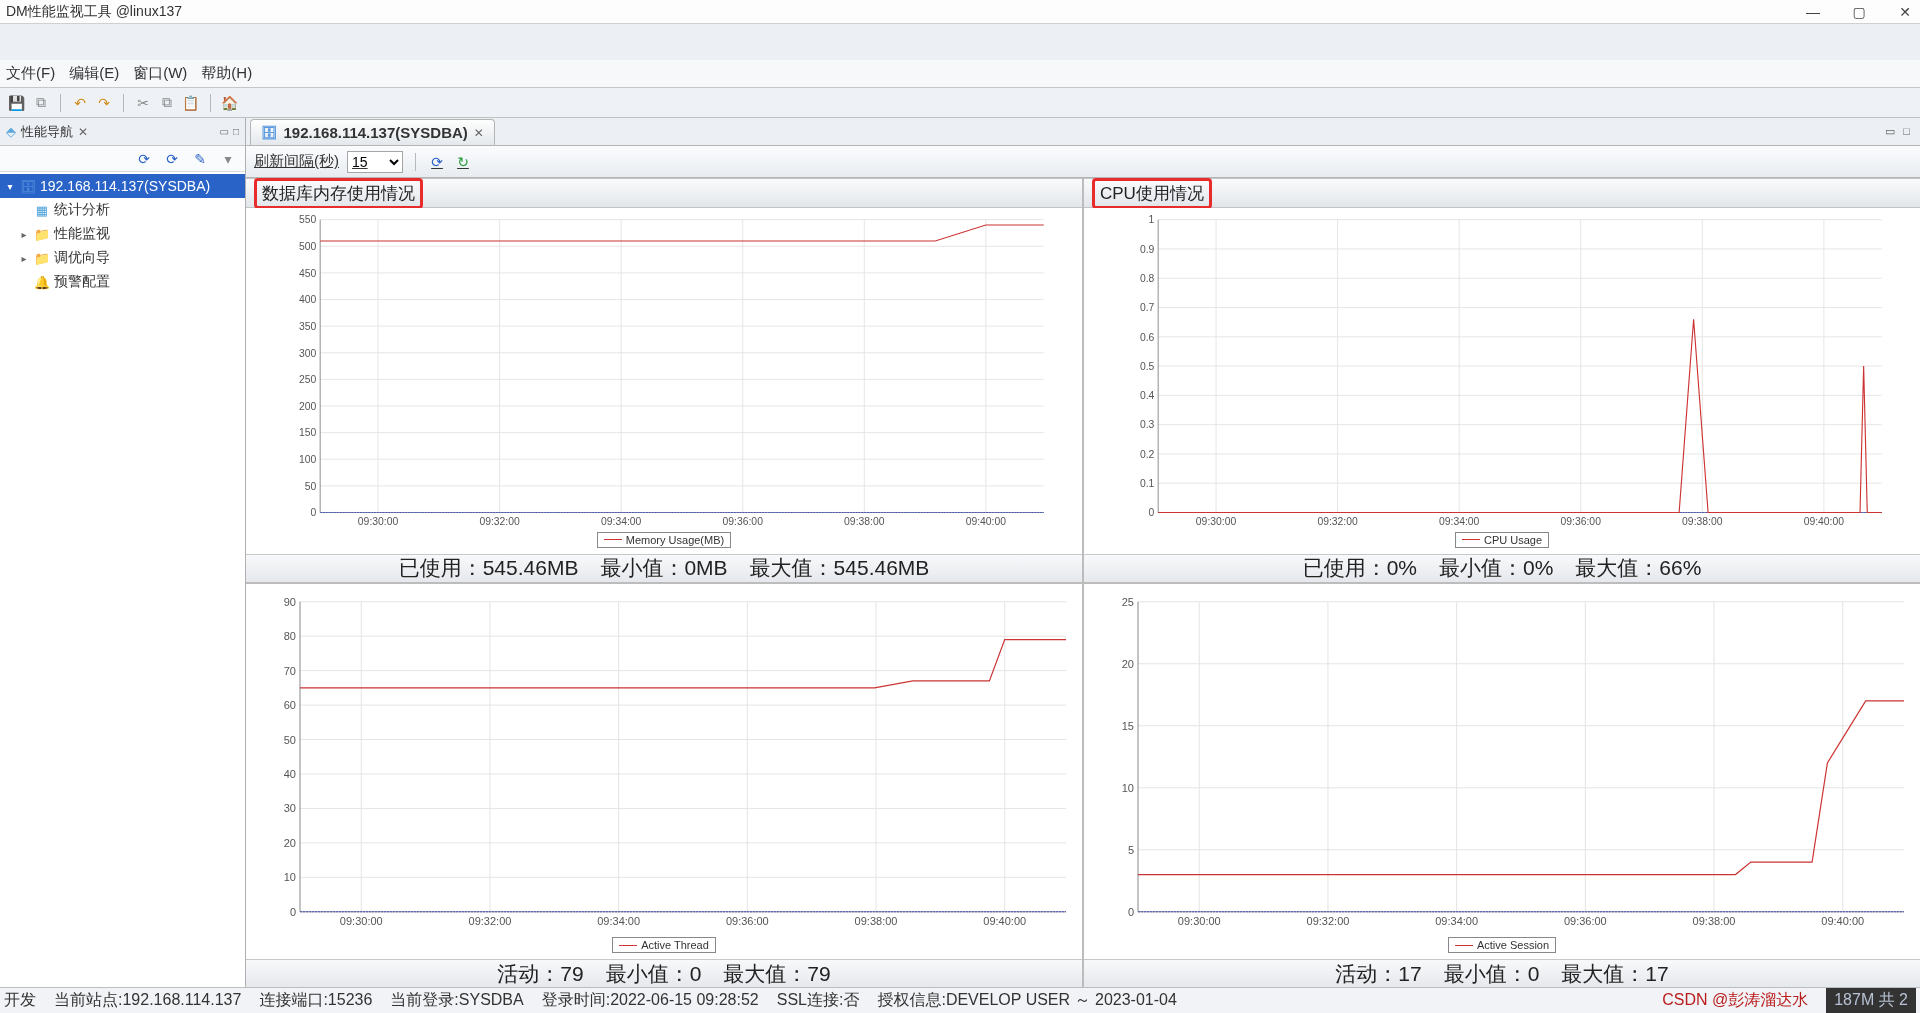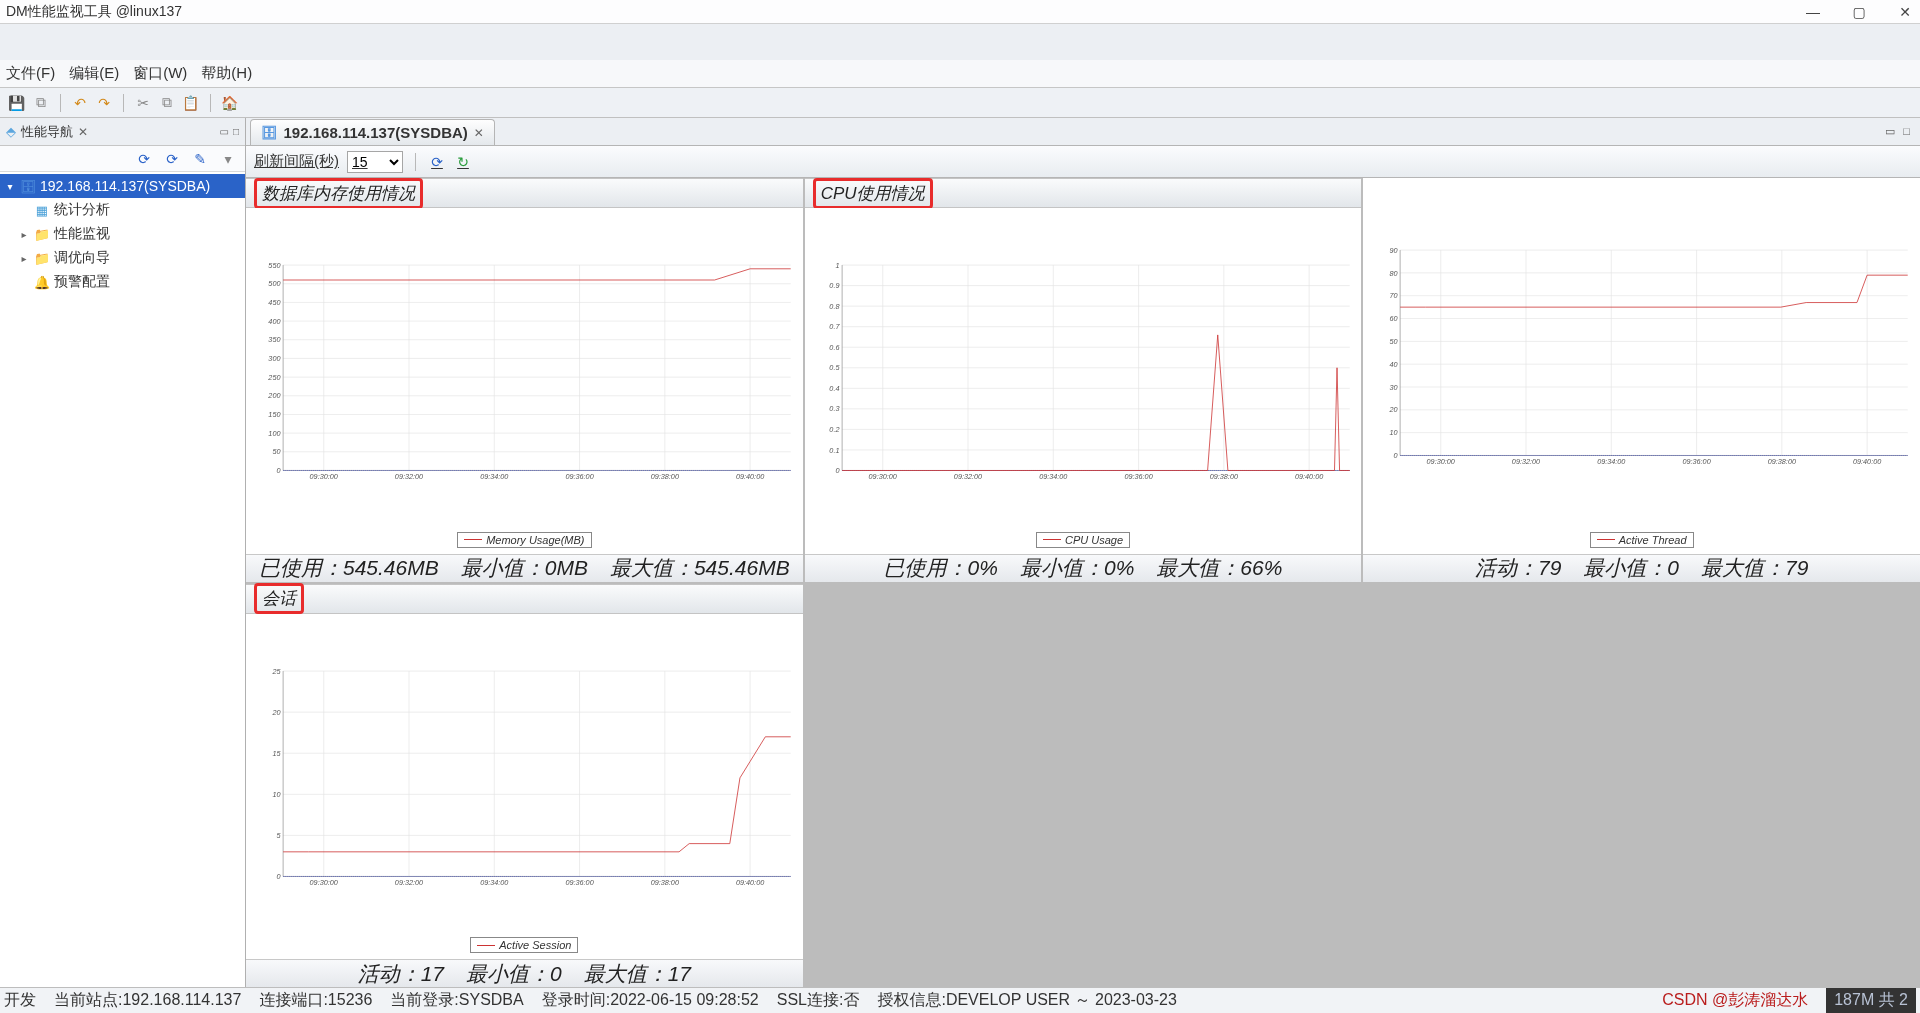--- a/index.html
+++ b/index.html
@@ -159,26 +159,25 @@
   .sub-toolbar select {
     height: 22px;
     border: 1px solid #a6a6a6;
     background: #fff;
     font-size: 14px;
     width: 56px;
   }
   .charts-wrap {
     flex: 1;
     display: grid;
-    grid-template-columns: 1fr 1fr 1fr;
+    grid-template-columns: 1fr 1fr;
     grid-template-rows: 1fr 1fr;
     gap: 2px;
     background: #bcbcbc;
     min-height: 0;
-    font-style: italic;
   }
   .chart-panel {
     background: #f3f5f8;
     display: flex;
     flex-direction: column;
     min-height: 0;
   }
   .chart-header {
     height: 30px;
     display: flex;
@@ -523,23 +522,20 @@
           </div>
         </div>
         <div class="chart-footer">
           <span><span>活动：</span><span>79</span></span>
           <span><span>最小值：</span><span>0</span></span>
           <span><span>最大值：</span><span>79</span></span>
         </div>
       </div>
 
       <div class="chart-panel">
-        <div class="chart-header">
-          <span class="title red-box">会话</span>
-        </div>
         <div class="chart-body">
           <svg class="plot" viewBox="0 0 828 334">
               <line x1="50" x2="816" y1="316" y2="316" class="grid-line"></line>
               <text x="46" y="320" text-anchor="end" class="tick-label">0</text>
               <line x1="50" x2="816" y1="254" y2="254" class="grid-line"></line>
               <text x="46" y="258" text-anchor="end" class="tick-label">5</text>
               <line x1="50" x2="816" y1="192" y2="192" class="grid-line"></line>
               <text x="46" y="196" text-anchor="end" class="tick-label">10</text>
               <line x1="50" x2="816" y1="130" y2="130" class="grid-line"></line>
               <text x="46" y="134" text-anchor="end" class="tick-label">15</text>
@@ -579,17 +575,17 @@
   </div>
 </div>
 
 <div class="statusbar">
   <span class="seg">开发</span>
   <span class="seg"><span>当前站点:</span><span>192.168.114.137</span></span>
   <span class="seg"><span>连接端口:</span><span>15236</span></span>
   <span class="seg"><span>当前登录:</span><span>SYSDBA</span></span>
   <span class="seg"><span>登录时间:</span><span>2022-06-15 09:28:52</span></span>
   <span class="seg"><span>SSL连接:</span><span>否</span></span>
-  <span class="seg"><span>授权信息:</span><span>DEVELOP USER ～ 2023-03-23</span></span>
+  <span class="seg"><span>授权信息:</span><span>DEVELOP USER ～ 2023-01-04</span></span>
   <span class="spacer"></span>
   <span class="seg" style="color:#b91c1c">CSDN @彭涛溜达水</span>
   <span class="dark-seg">187M 共 2</span>
 </div>
 
 </body></html>

